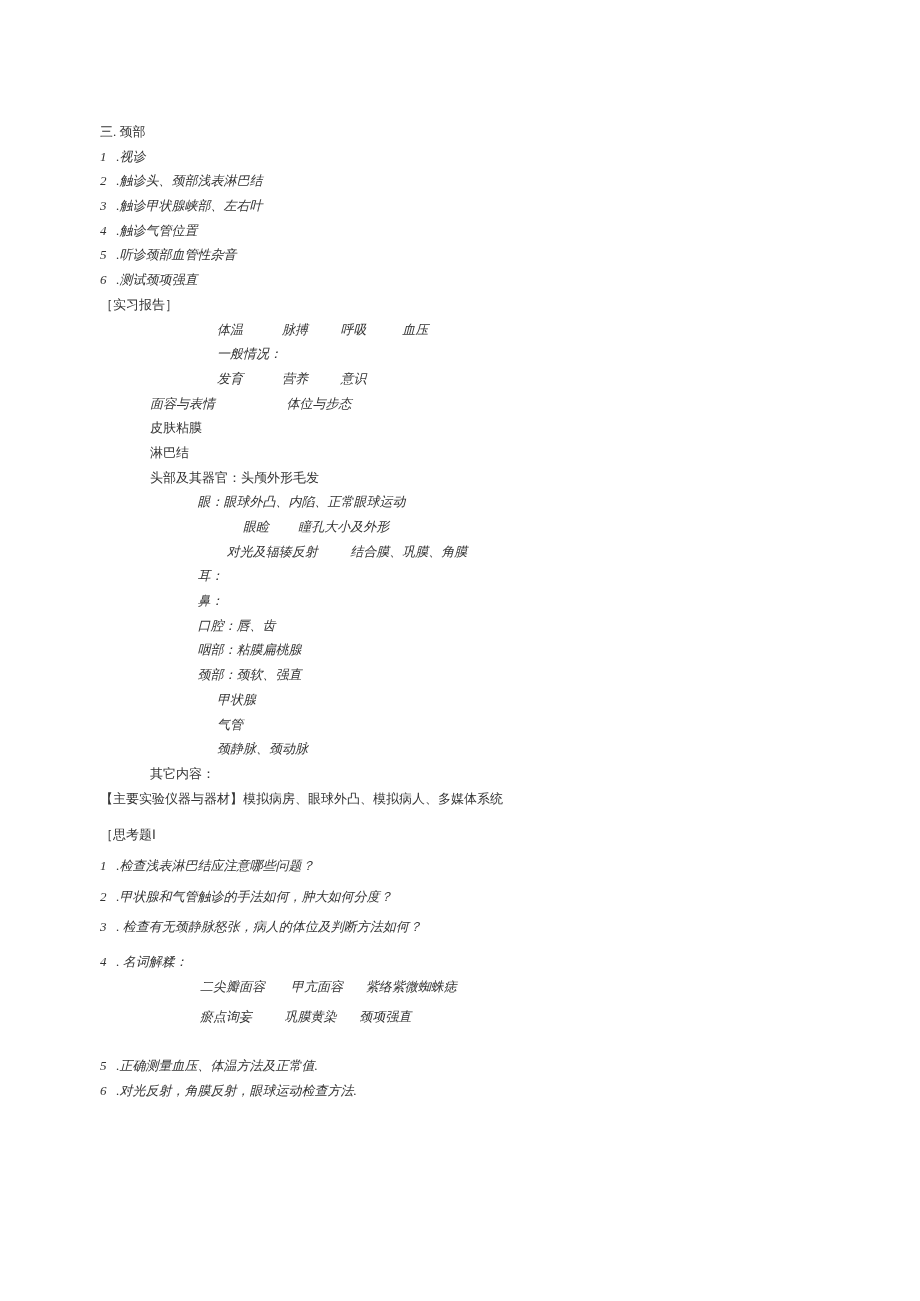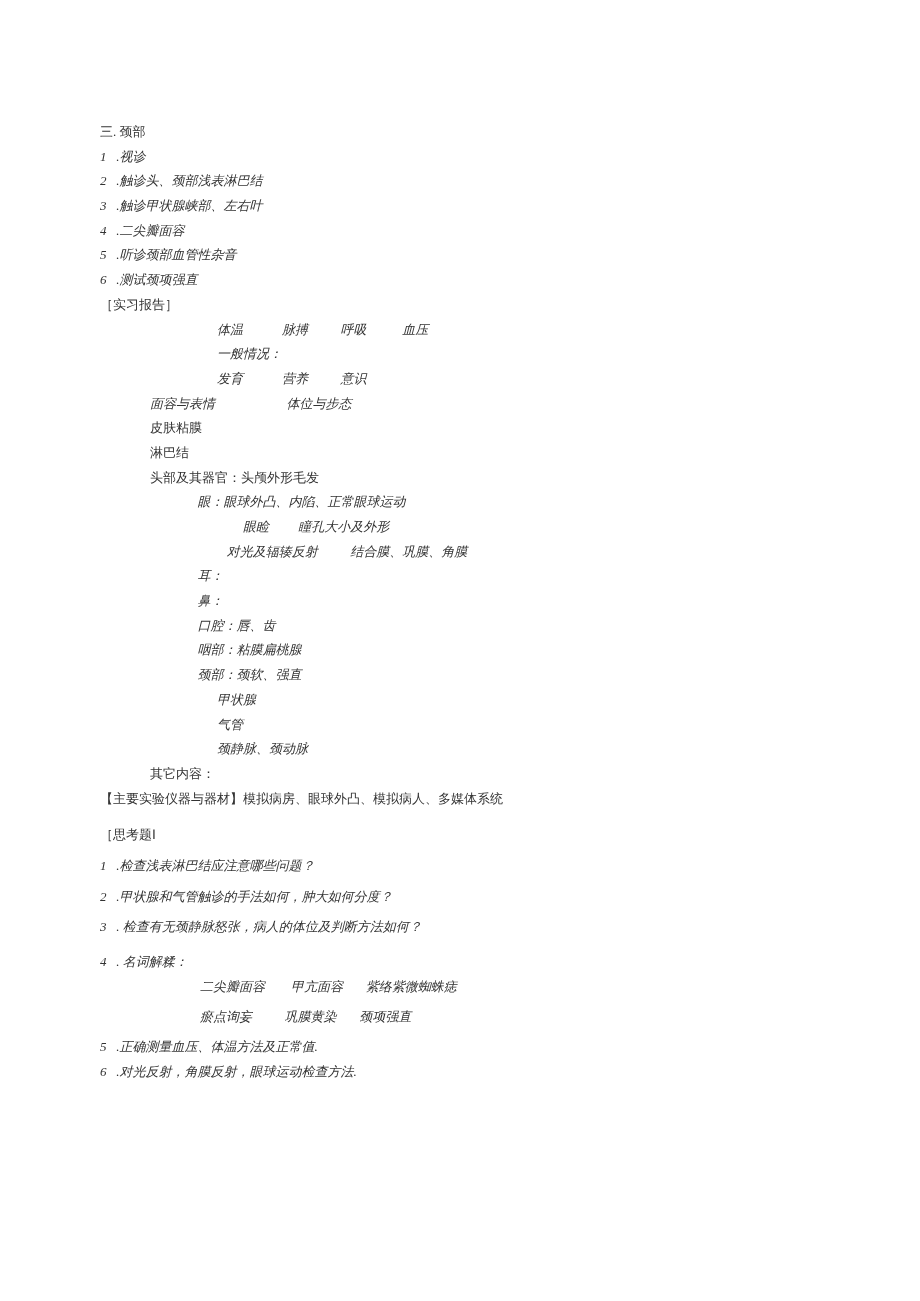--- a/index.html
+++ b/index.html
@@ -17,21 +17,21 @@
   .indent1 { padding-left: 50px; }
   .indent2 { padding-left: 100px; }
 </style>
 </head>
 <body>
 
 <div>三. 颈部</div>
 <div class="line"><span>1</span>   <span>.视诊</span></div>
 <div class="line"><span>2</span>   <span>.触诊头、颈部浅表淋巴结</span></div>
 <div class="line"><span>3</span>   <span>.触诊甲状腺峡部、左右叶</span></div>
-<div class="line"><span>4</span>   <span>.二尖瓣面容</span></div>
+<div class="line"><span>4</span>   <span>.触诊气管位置</span></div>
 <div class="line"><span>5</span>   <span>.听诊颈部血管性杂音</span></div>
 <div class="line"><span>6</span>   <span>.测试颈项强直</span></div>
 
 <div>［实习报告］</div>
 
 <div class="line">                                    <span>体温</span>            <span>脉搏</span>          <span>呼吸</span>           <span>血压</span></div>
 
 <div class="line">                                    <span>一般情况：</span></div>
 
 <div class="line">                                    <span>发育</span>            <span>营养</span>          <span>意识</span></div>
@@ -61,14 +61,14 @@
 <div style="margin-top:12px;">［思考题Ⅰ</div>
 
 <div class="line" style="margin-top:6px;"><span>1</span>   <span>.检查浅表淋巴结应注意哪些问题？</span></div>
 <div class="line" style="margin-top:6px;"><span>2</span>   <span>.甲状腺和气管触诊的手法如何，肿大如何分度？</span></div>
 <div class="line" style="margin-top:6px;"><span>3</span>   <span>. 检查有无颈静脉怒张，病人的体位及判断方法如何？</span></div>
 <div class="line" style="margin-top:10px;"><span>4</span>   <span>. 名词解糅：</span></div>
 
 <div class="line indent2" style=""><span>二尖瓣面容</span>        <span>甲亢面容</span>       <span>紫络紫微蜘蛛痣</span></div>
 <div class="line indent2" style="margin-top:6px;"><span>瘀点询妄</span>          <span>巩膜黄染</span>       <span>颈项强直</span></div>
 
-<div class="line" style="margin-top:5px;"><span>5</span>   <span>.正确测量血压、体温方法及正常值.</span></div>
+<div class="line" style="margin-top:24px;"><span>5</span>   <span>.正确测量血压、体温方法及正常值.</span></div>
 <div class="line" style=""><span>6</span>   <span>.对光反射，角膜反射，眼球运动检查方法.</span></div>
 
 </body></html>

